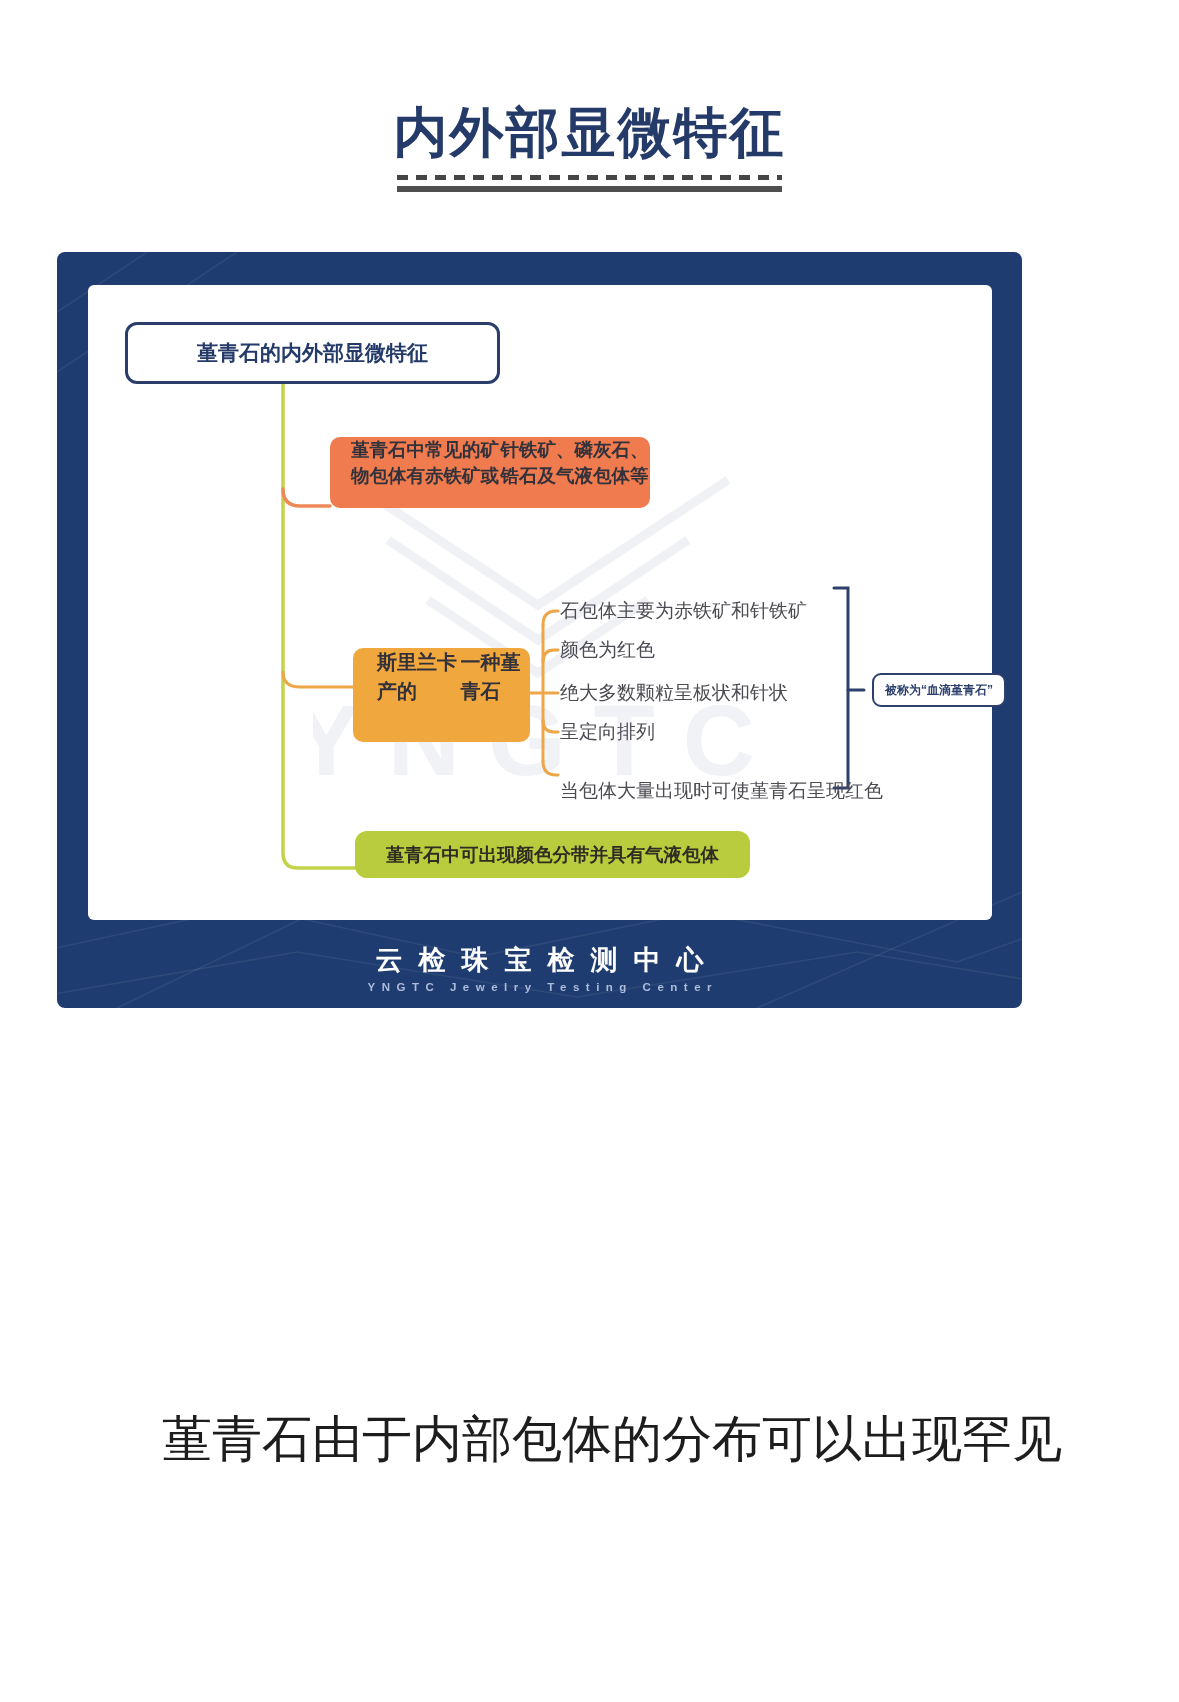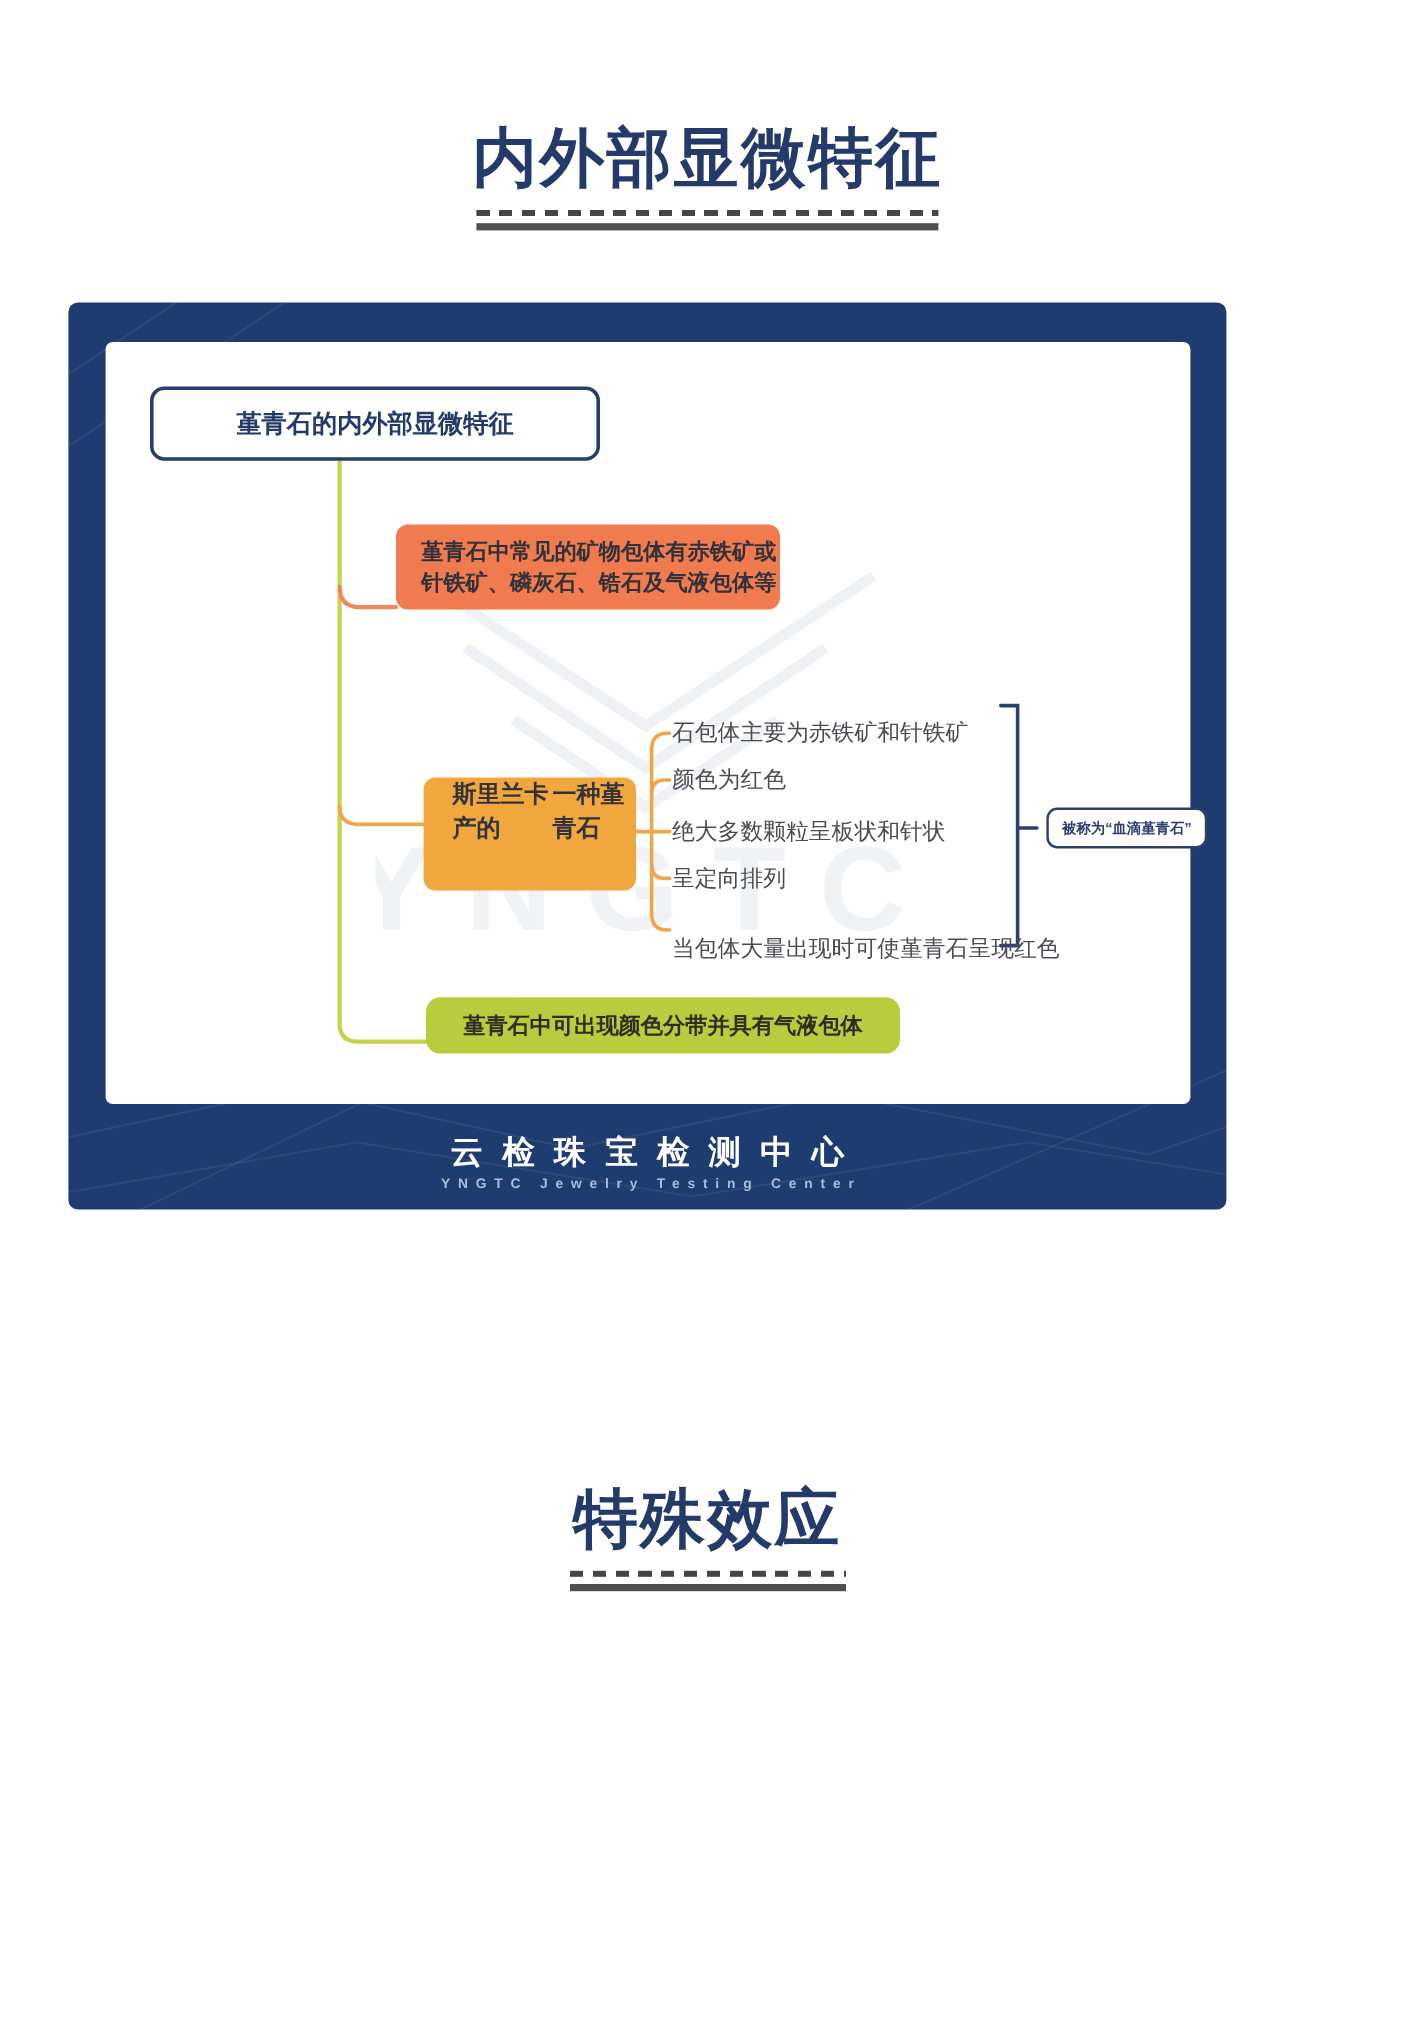--- a/index.html
+++ b/index.html
@@ -33,21 +33,21 @@
   .c-trunk{stroke:#c5d34b;stroke-width:3.5px;fill:none;stroke-linecap:round;}
   .c-salmon{stroke:#ef8a58;stroke-width:3.5px;fill:none;stroke-linecap:round;}
   .c-amber{stroke:#eda648;stroke-width:3px;fill:none;stroke-linecap:round;}
   .c-bracket{stroke:#2c3f6d;stroke-width:3px;fill:none;stroke-linecap:round;}
 
   .node{position:absolute;box-sizing:border-box;}
   .root{left:37px;top:37px;width:375px;height:62px;background:#fff;
         border:3.5px solid #2b3e6b;border-radius:12px;display:flex;align-items:center;
         justify-content:center;font-size:21px;font-weight:700;color:#243a68;}
   .salmon{left:242px;top:152px;width:320px;height:71px;background:#ef7b4f;border-radius:10px;
-        display:flex;flex-direction:column;justify-content:center;padding-left:21px;
+        display:flex;flex-direction:row;justify-content:center;padding-left:21px;
         font-size:18.5px;line-height:26px;font-weight:700;color:#33323b;}
   .amber{left:265px;top:363px;width:177px;height:94px;background:#f0a73e;border-radius:10px;
         display:flex;flex-direction:row;justify-content:center;padding-left:24px;
         font-size:20px;line-height:29px;font-weight:700;color:#33323b;}
   .branch{position:absolute;left:472px;transform:translateY(-50%);font-size:19px;
         font-weight:500;color:#4c4b52;white-space:nowrap;}
   .b1{top:326px;} .b2{top:365px;} .b3{top:408px;} .b4{top:447px;} .b5{top:490px;margin-top:16px;}
   .callout{left:784px;top:388px;width:134px;height:34px;background:#fff;
         border:2.5px solid #2c3f6d;border-radius:9px;display:flex;align-items:center;
         justify-content:center;font-size:12px;font-weight:600;color:#2c3f6d;white-space:nowrap;}
@@ -138,22 +138,18 @@
       <div class="node green">
         <span>堇青石中可出现颜色分带并具有气液包体</span>
       </div>
 
     </div>
 
     <div class="f-cn">云检珠宝检测中心</div>
     <div class="f-en">YNGTC Jewelry Testing Center</div>
   </section>
 
-  <header id="head2" class="sec-head">
-    <h1>特殊效应</h1>
-    <div class="rule-dashed w-sm"></div>
-    <div class="rule-solid w-sm"></div>
-  </header>
 
   <div class="para">
+    <div class="p-line indent">堇青石由于内部包体的分布可以出现罕见</div>
   </div>
 
 </div>
 
 </body></html>

